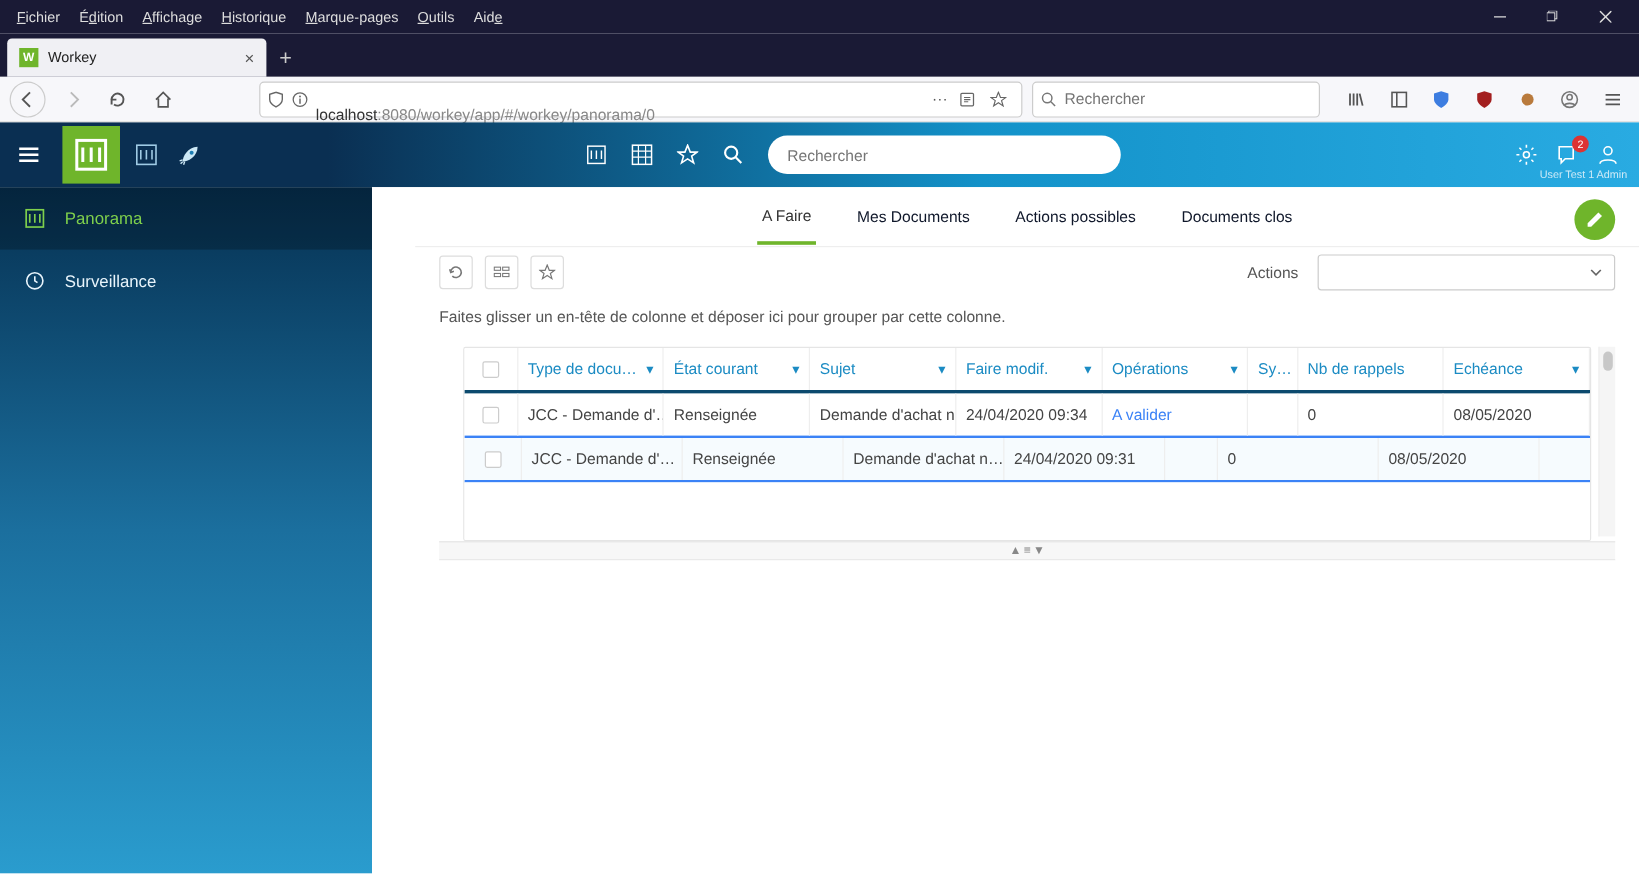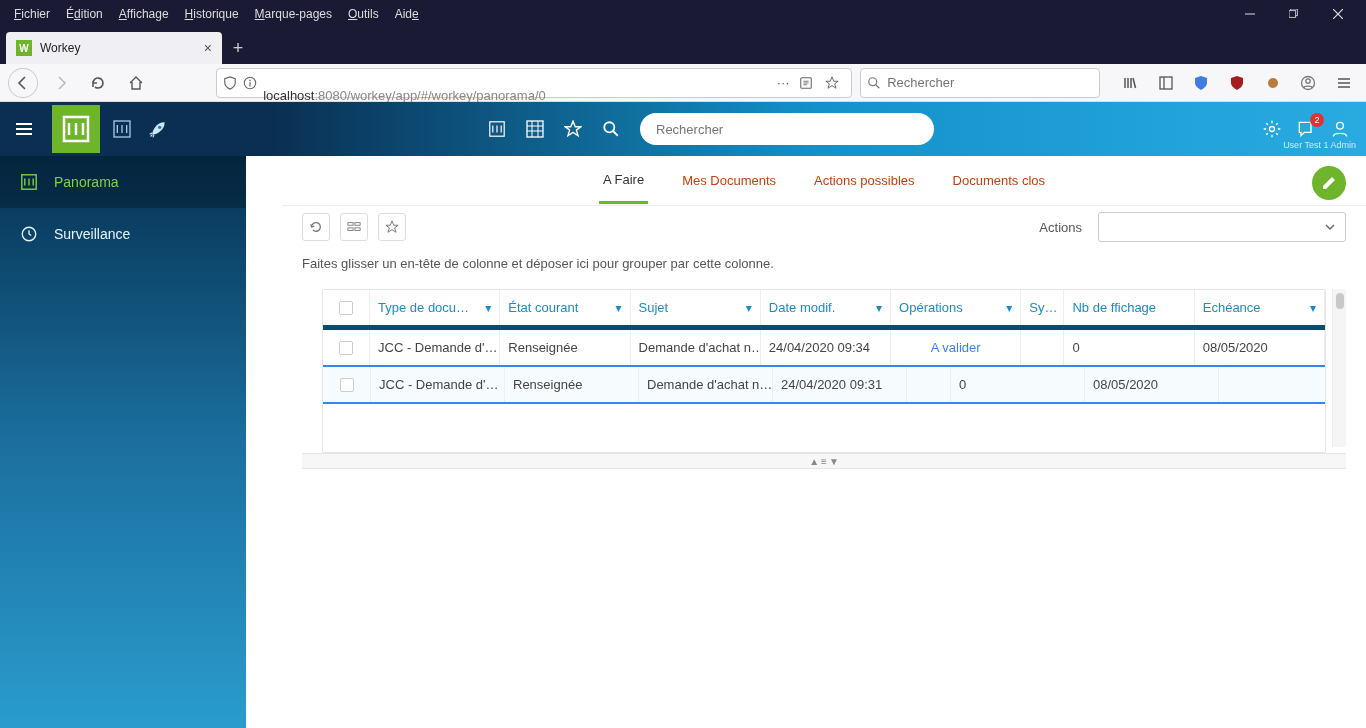--- a/index.html
+++ b/index.html
@@ -41,52 +41,52 @@
   .hdr-center .hi { color:#fff; width:24px; text-align:center; font-size:18px; }
   .app-search { width: 294px; height: 32px; background:#fff; border-radius: 16px; display:flex; align-items:center; padding:0 16px; }
   .app-search input { border:none; outline:none; flex:1; font-size:13px; }
   .hdr-right { display:flex; align-items:center; gap:14px; padding:0 16px; height:100%; }
   .hdr-right .ri { color:#fff; font-size:18px; position:relative; }
   .badge { position:absolute; top:-6px; right:-8px; background:#d33; color:#fff; border-radius:50%; width:14px; height:14px; font-size:9px; display:flex; align-items:center; justify-content:center; }
   .user-label { position:absolute; right: 10px; top: 38px; font-size: 9px; color: #cdeaf7; }
 
   
   .body-wrap { display:flex; height: calc(728px - 28px - 36px - 38px - 54px); }
-  .sidebar { width: 246px; background: linear-gradient(to bottom, #063152 0%, #1b6f9e 50%, #2a9cce 100%); color:#cfe; }
+  .sidebar { width: 310px; background: linear-gradient(to bottom, #063152 0%, #1b6f9e 50%, #2a9cce 100%); color:#cfe; }
   .side-item { height: 52px; display:flex; align-items:center; gap:14px; padding: 0 20px; font-size:14px; cursor:pointer; }
   .side-item.active { background: rgba(0,0,0,0.25); color:#7fd04c; }
   .side-item .si-icon { width:20px; text-align:center; font-size:16px; }
   .side-item.active .si-icon { color:#7fd04c; }
   .side-item:not(.active) { color:#e8f4fb; }
 
   .main { flex:1; background:#fff; position:relative; overflow:hidden;padding-left:36px; }
   .tabs-row { height: 50px; display:flex; align-items:center; justify-content:center; gap: 30px; border-bottom: 1px solid #eee; position:relative; }
-  .tab { font-size:13px; color:#c2410c; padding: 14px 4px; cursor:pointer; }
+  .tab { font-size:13px; color:#0f172a; padding: 14px 4px; cursor:pointer; }
   .tab.active { color:#333; border-bottom: 3px solid #6fb52b; font-weight:500; }
   .fab { position:absolute; right: 20px; top: 10px; width:34px; height:34px; border-radius:50%; background:#6fb52b; display:flex; align-items:center; justify-content:center; color:#fff; font-size:18px; }
 
   .toolbar-row { height: 42px; display:flex; align-items:center; padding: 0 20px; gap: 10px; }
   .tb-btn { width:28px; height:28px; border:1px solid #ddd; border-radius:3px; display:flex; align-items:center; justify-content:center; color:#777; font-size:14px; }
   .tb-spacer { flex:1; }
   .actions-label { color:#555; margin-right: 6px; }
   .actions-select { width: 248px; height:30px; border:1px solid #ccc; border-radius:3px; background:#fff; display:flex; align-items:center; justify-content:flex-end; padding:0 10px; color:#555; }
 
   .group-hint { padding: 8px 20px 18px 20px; color:#555; font-size:13px; }
 
   .grid { margin: 0 20px; border:1px solid #e5e5e5; border-radius:2px; overflow:hidden; }
-  .grid-header { display:flex; background:#fff; border-bottom:5px solid #0c4a6e; }
+  .grid-header { display:flex; background:#fff; border-bottom:3px solid #0c4a6e; }
   .gh, .gc { padding: 10px 8px; font-size:13px; border-right:1px solid #eee; display:flex; align-items:center; overflow:hidden; white-space:nowrap; text-overflow:ellipsis; }
   .gh { color:#1b8bc3; font-weight:500; position:relative; }
   .gh .filter { margin-left:auto; color:#1b8bc3; font-size:12px; }
   .col-chk { width: 48px; justify-content:center; }
   .col-type { width: 134px; }
   .col-etat { width: 134px; }
   .col-sujet { width: 134px; }
   .col-date { width: 134px; }
-  .col-ops { width: 134px; justify-content: center; }
+  .col-ops { width: 134px; }
   .col-sys { width: 44px; }
   .col-rap { width: 134px; }
   .col-ech { width: 134px; }
   .grid-row { display:flex; border-bottom:2px solid #3b82f6; background:#fff; }
   .grid-row.alt { background:#f6fbfe; }
   .gc { color:#444; }
   .gc.link { color:#3b82f6; }
   .grid-blank { height: 48px; background: #fff; }
   .grid-wrap { position: relative; margin: 0 20px; }
   .vtrack { position:absolute; right:0; top:0; bottom:0; width:14px; background:#f5f5f5; border-left:1px solid #eee; }
@@ -415,32 +415,32 @@
             </div>
           <div class="gh col-etat">
               <span>État courant</span>
               <span class="filter">▾</span>
             </div>
           <div class="gh col-sujet">
               <span>Sujet</span>
               <span class="filter">▾</span>
             </div>
           <div class="gh col-date">
-              <span>Date modif.</span>
+              <span>Faire modif.</span>
               <span class="filter">▾</span>
             </div>
           <div class="gh col-ops">
               <span>Opérations</span>
               <span class="filter">▾</span>
             </div>
           <div class="gh col-sys">
               <span>Sy…</span>
             </div>
           <div class="gh col-rap">
-              <span>Nb de ffichage</span>
+              <span>Nb de rappels</span>
             </div>
           <div class="gh col-ech">
               <span>Echéance</span>
               <span class="filter">▾</span>
             </div>
         </div>
 
         <div class="grid-row">
           <div class="gc col-chk">
               <span class="chk"></span>

